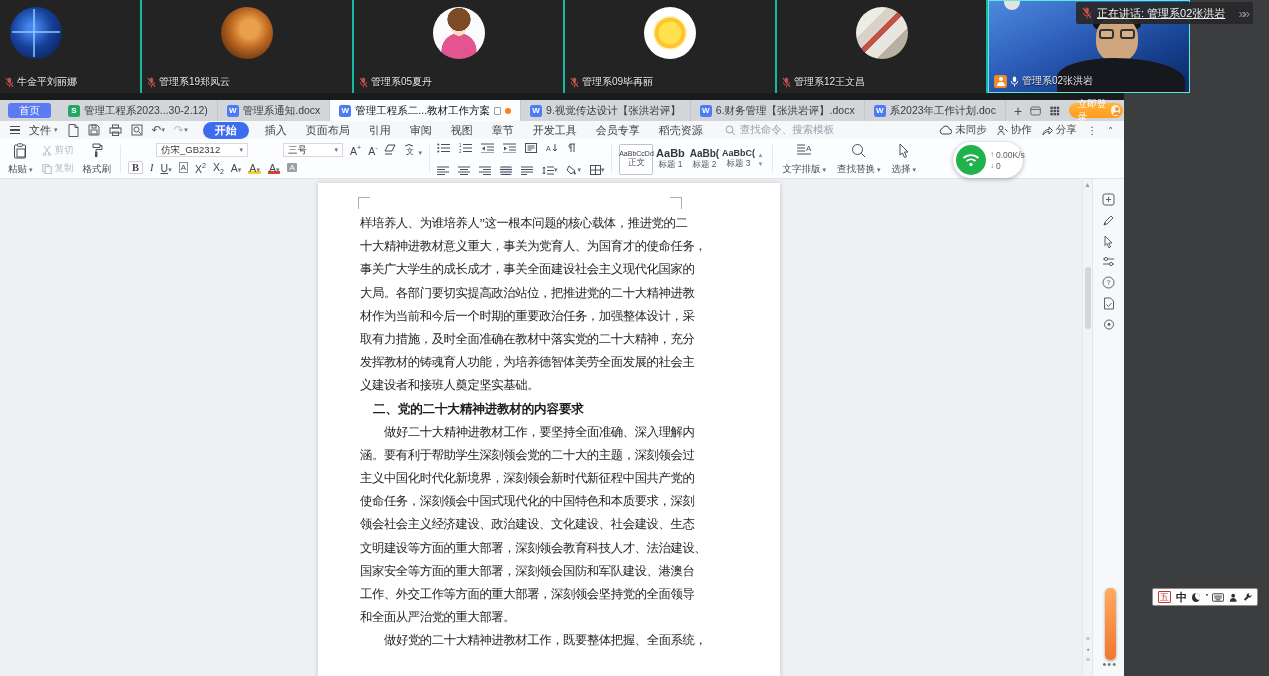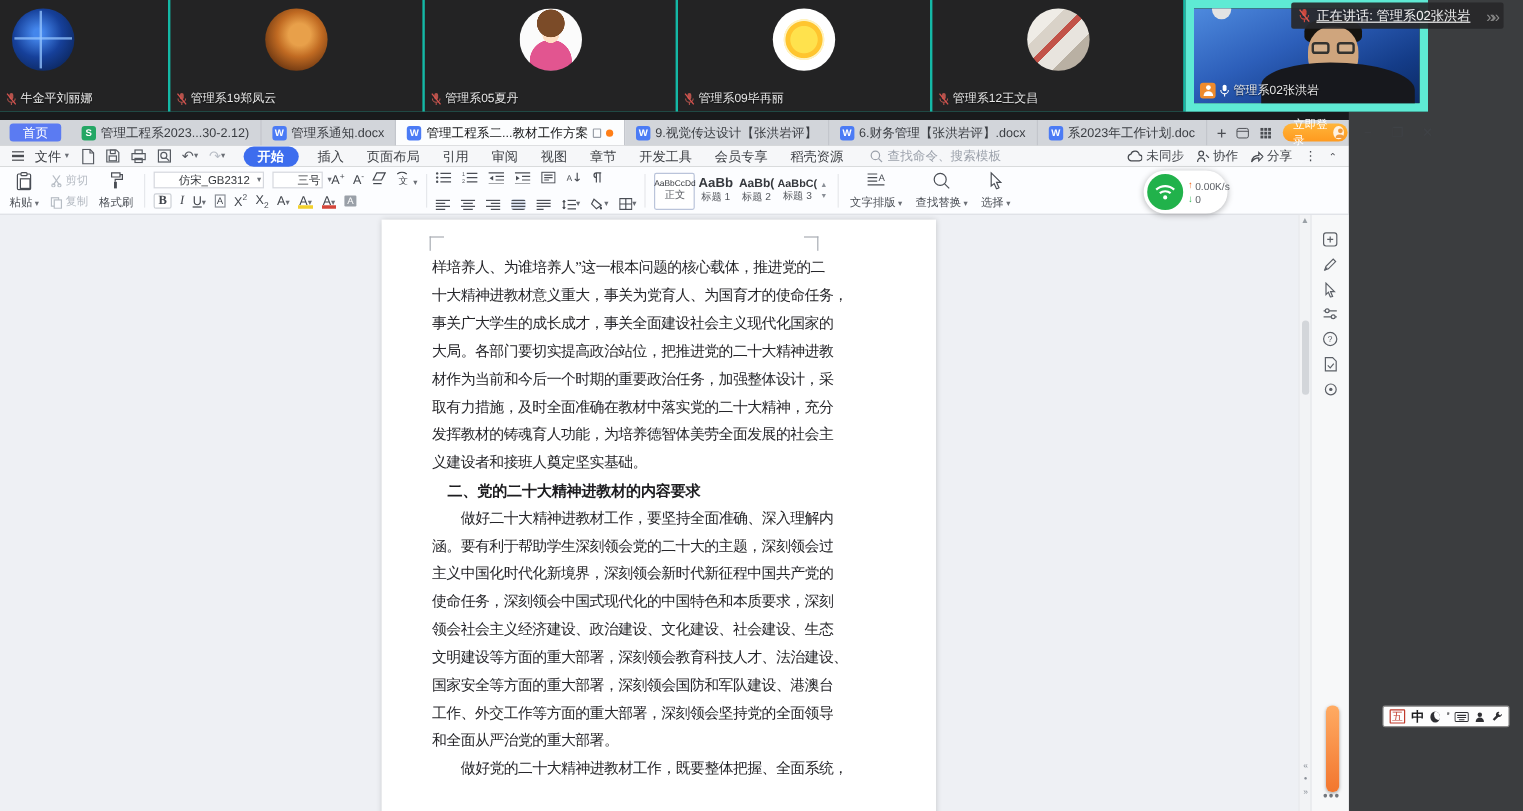--- a/index.html
+++ b/index.html
@@ -7,21 +7,21 @@
   *{box-sizing:border-box;}
 
   
   .desktop-right{position:absolute;left:1124px;top:0;width:145px;height:676px;background:#3b3d3f;}
   .gap-strip{position:absolute;left:0;top:93px;width:1124px;height:7px;background:#191a1c;}
   .corner-dark{position:absolute;left:0;top:638px;width:7px;height:38px;background:#26272a;}
 
   
   .meet{position:absolute;left:0;top:0;width:1190px;height:93px;background:#14b8a6;z-index:3;}
   .tile{position:absolute;top:0;height:93px;background:#232324;overflow:hidden;}
-  .tile.speaking{border:7px solid #5eead4;}
+  .tile.speaking{border:1px solid #5eead4;}
   .nm{position:absolute;left:5px;bottom:4px;display:flex;align-items:center;gap:3px;
       font-size:10px;color:#e8e8e8;white-space:nowrap;text-shadow:0 1px 1px rgba(0,0,0,.7);}
   .av{position:absolute;top:7px;left:50%;transform:translateX(-50%);width:52px;height:52px;border-radius:50%;}
   .av-blue-clock{left:10px;transform:none;
      background:radial-gradient(circle at 42% 40%, #4486ec 0 9%, #16409a 46%, #081c44 96%);}
   .av-blue-clock::before{content:'';position:absolute;left:2px;right:2px;top:24px;height:2px;background:rgba(150,197,255,.75);}
   .av-blue-clock::after{content:'';position:absolute;top:2px;bottom:2px;left:23px;width:2px;background:rgba(150,197,255,.75);}
   .av-autumn-trees{background:radial-gradient(circle at 55% 42%, #e8a04a 0 22%, #c06a22 45%, #7a3f14 72%, #35200c 100%);}
   .av-anime-girl{background:
      radial-gradient(circle at 50% 24%, #7b4b28 0 24%, transparent 25%),
@@ -88,21 +88,21 @@
   .wribbon{height:40px;background:#fcfdff;border-bottom:1px solid #dfe2e6;display:flex;align-items:stretch;padding:2px 6px 1px;gap:7px;}
   .rdiv{width:1px;background:#e6e8ec;margin:4px 0;flex:none;}
   .bigbtn{display:flex;flex-direction:column;align-items:center;justify-content:space-between;padding:2px 2px 1px;
      font-size:9.5px;color:#4a4e55;flex:none;}
   .bigbtn .lblrow{display:flex;align-items:center;gap:2px;white-space:nowrap;}
   .mini{display:flex;flex-direction:column;justify-content:space-between;padding:3px 0 2px;font-size:9.5px;color:#b6bcc4;flex:none;}
   .mini .row{display:flex;align-items:center;gap:3px;white-space:nowrap;}
   .fcol{display:flex;flex-direction:column;justify-content:space-between;padding:2px 0 2px;flex:none;}
   .frow{display:flex;align-items:center;gap:7px;font-size:10.5px;color:#42464d;white-space:nowrap;}
   .selbox{height:14px;border:1px solid #d5d8de;background:#fff;font-size:9.5px;color:#33363b;
-     display:flex;align-items:center;padding:0 20px;gap:6px;}
+     display:flex;align-items:center;padding:0 4px;gap:6px;margin-left:28px;}
   .selbox .caret{margin-left:auto;}
   .bld{font-family:"Liberation Serif",serif;font-weight:bold;}
   .boxed{border:1px solid #ccd0d6;background:#fff;padding:0 3px;border-radius:2px;}
   .ital{font-family:"Liberation Serif",serif;font-style:italic;}
   .ul-yellow{box-shadow:inset 0 -3px 0 #f2d02c;padding:0 1px;}
   .ul-red{box-shadow:inset 0 -3px 0 #d4453a;padding:0 1px;}
   .pic{color:#4a4e55;display:inline-flex;}
   .pic.sel{background:#e0e7f5;border-radius:2px;}
   sup,sub{font-size:7px;}
   .stylecell{width:34px;height:31px;border:1px solid transparent;display:flex;flex-direction:column;align-items:center;
@@ -433,21 +433,21 @@
         </span>
     </div>
     <div class="rdiv"></div>
 
     <div class="fcol">
       <div class="frow">
         <span class="selbox" style="width:92px;">
           <span>仿宋_GB2312</span>
             <span class="caret">▾</span>
         </span>
-        <span class="selbox" style="width:30px;">
+        <span class="selbox" style="width:60px;">
           <span>三号</span>
             <span class="caret">▾</span>
         </span>
         <span>A<sup>+</sup></span>
         <span>A<sup>-</sup></span>
         <span>
           <svg width="12" height="11" viewBox="0 0 12 11">
               <path d="M4 1h7l-3 6H1z" fill="none" stroke="currentColor"></path>
               <line x1="1" y1="10" x2="8" y2="10" stroke="currentColor"></line>
             </svg>

